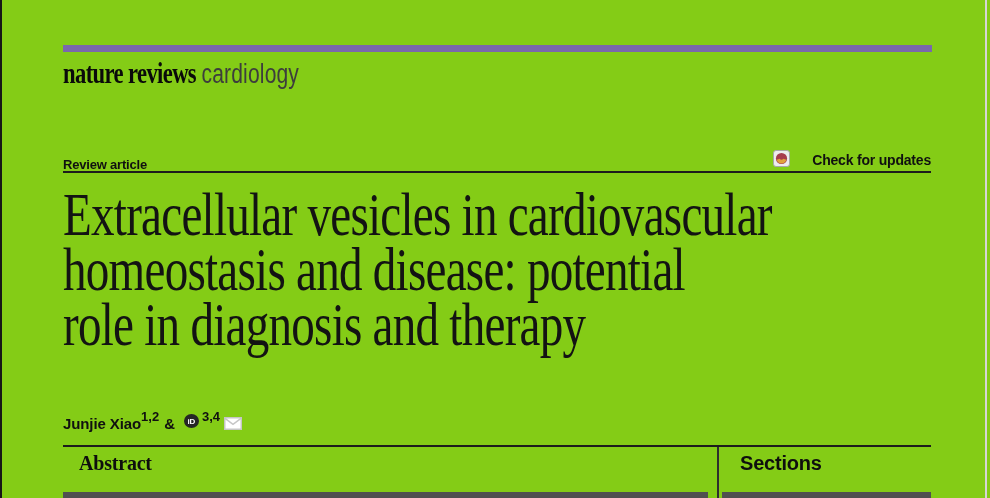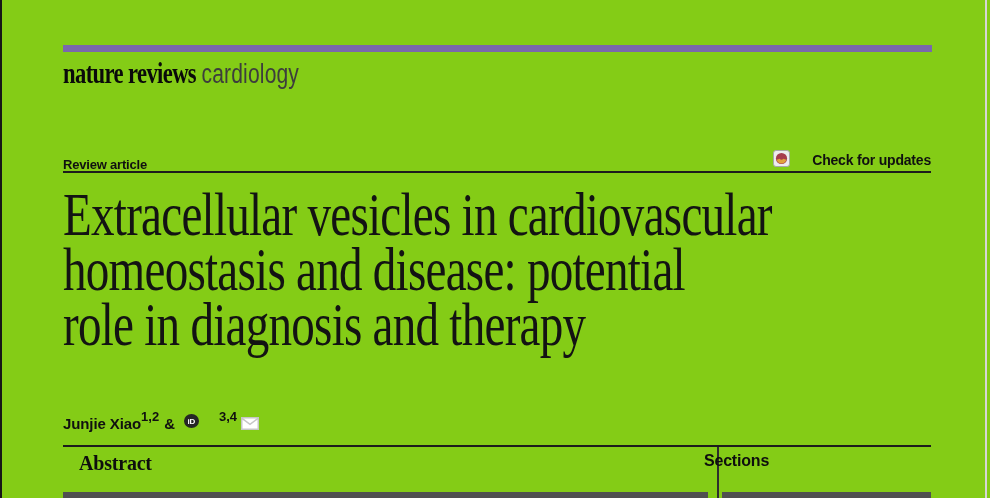--- a/index.html
+++ b/index.html
@@ -57,30 +57,30 @@
     display:flex; align-items:flex-start;
   }
   .authors .sup { font-size:13px; position:relative; top:-6px; letter-spacing:0; }
   .authors .amp { margin:0 5px; }
   .orcid {
     display:inline-flex; align-items:center; justify-content:center;
     width:15px; height:14px; border-radius:50%; background:#262626;
     color:#ffffff; font-size:8px; font-weight:bold; margin-left:4px;
     position:relative; top:-1px; cursor:pointer;
   }
-  .authors .sup2 { margin-left:20px; }
+  .authors .sup2 { margin-left:3px; }
   .email-icon { margin-left:4px; position:relative; top:1px; cursor:pointer; }
 
   .abstract-label {
     position:absolute; left:79px; top:452px;
     font-size:20px; font-weight:bold; color:#0e0e0e; letter-spacing:-0.2px;font-family:Liberation Serif, serif;
   }
   .sections-label {
-    position:absolute; left:704px; top:452px;
-    font-size:16px; font-weight:bold; color:#0e0e0e; letter-spacing:-0.2px;text-align:right;
+    position:absolute; left:740px; top:452px;
+    font-size:20px; font-weight:bold; color:#0e0e0e; letter-spacing:-0.2px;text-align:right;
   }
   .col-divider { position:absolute; left:717px; top:447px; width:2px; height:51px; background:#2e2e2e; }
 
   .bottom-bar-left  { position:absolute; left:63px;  top:492px; width:645px; height:6px; background:#505050; }
   .bottom-bar-right { position:absolute; left:722px; top:492px; width:209px; height:6px; background:#505050; }
 </style>
 </head>
 <body>
 
 <div class="page">

